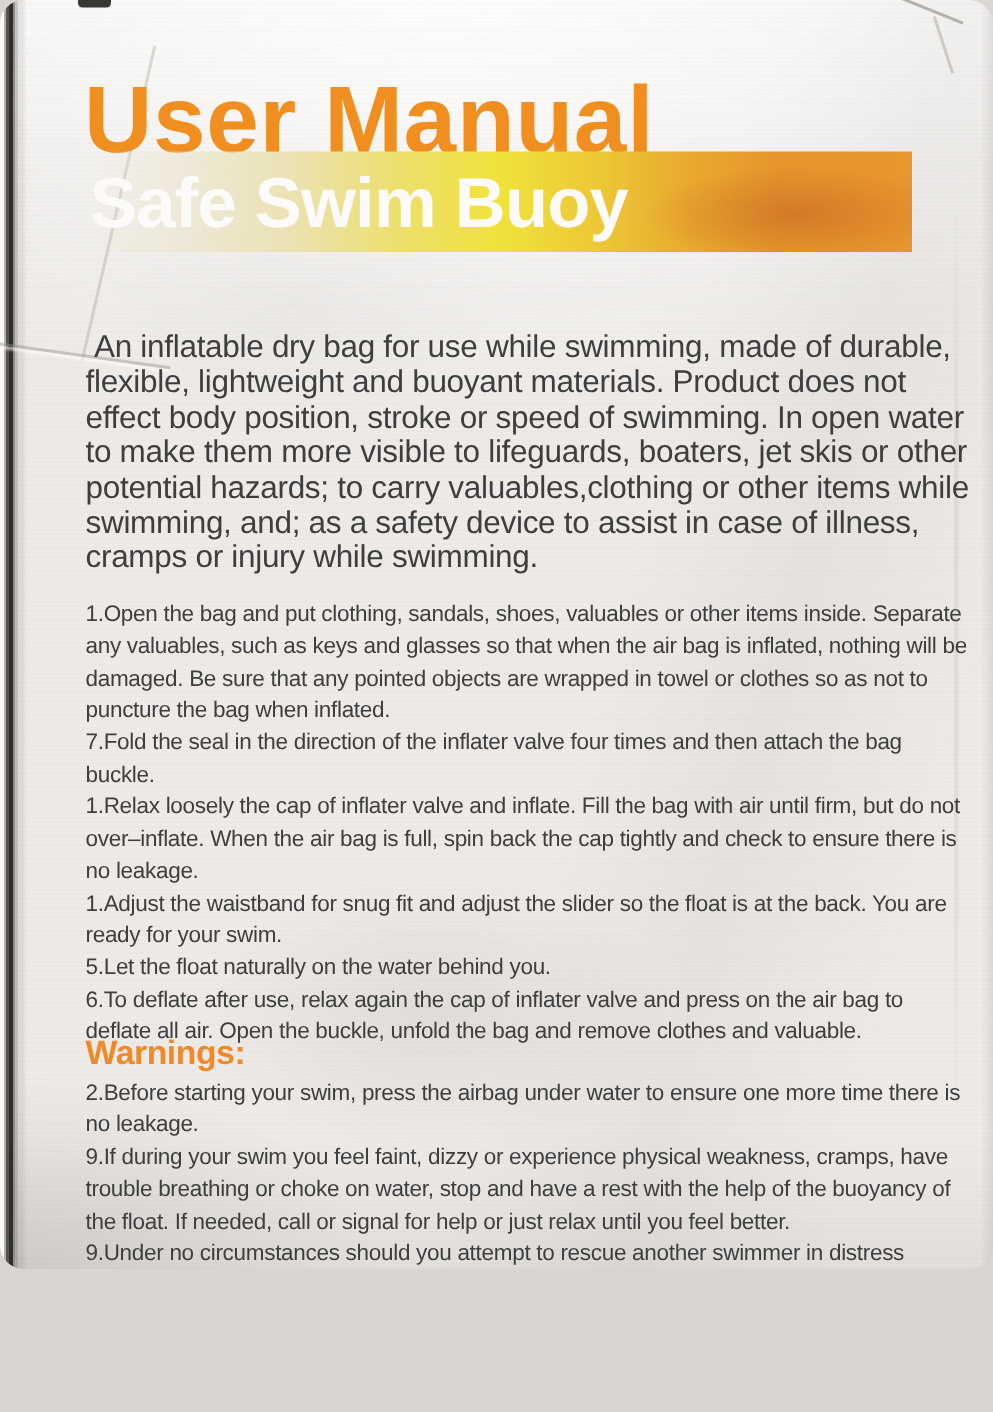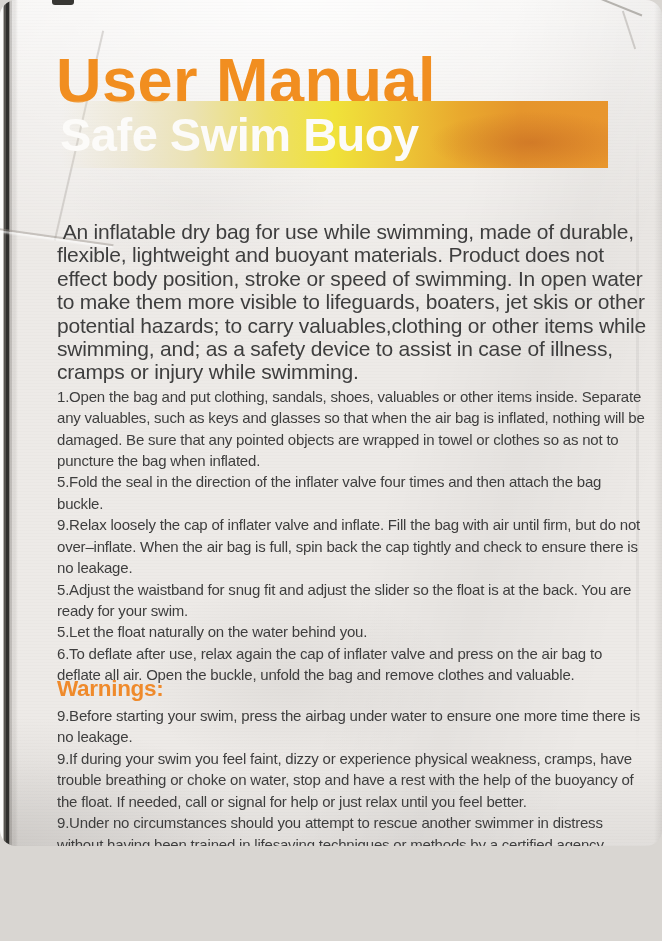--- a/index.html
+++ b/index.html
@@ -115,21 +115,21 @@
   .heading-warnings { margin-top: -9px; }
   .features-body {
     margin: 4px 0 0 0;
     font-size: 21px; line-height: 23.4px; letter-spacing: -0.2px;
     white-space: pre-wrap;
   }
   .item {
     margin: 0;
     font-size: 15px; line-height: 21.4px; letter-spacing: -0.2px;
   }
-  .items { margin-top: 2px; }
+  .items { margin-top: 15px; }
   .items-warnings { margin-top: 4px; }
   .items-warnings .item { line-height: 21.5px; }
 </style>
 </head>
 <body>
 
 <div class="page">
 
   <div class="edge-left"></div>
   <div class="edge-right"></div>
@@ -146,28 +146,28 @@
   <div class="banner">
     <h2 class="banner-text">Safe Swim Buoy</h2>
   </div>
 
   <div class="content">
 
     <p class="features-body"> An inflatable dry bag for use while swimming, made of durable, flexible, lightweight and buoyant materials. Product does not effect body position, stroke or speed of swimming. In open water to make them more visible to lifeguards, boaters, jet skis or other potential hazards; to carry valuables,clothing or other items while swimming, and; as a safety device to assist in case of illness, cramps or injury while swimming.</p>
 
     <div class="items items-instructions">
       <p class="item">1.Open the bag and put clothing, sandals, shoes, valuables or other items inside. Separate any valuables, such as keys and glasses so that when the air bag is inflated, nothing will be damaged. Be sure that any pointed objects are wrapped in towel or clothes so as not to puncture the bag when inflated.</p>
-      <p class="item">5.Fold the seal in the direction of the inflater valve four times and then attach the bag buckle.</p>
-      <p class="item">9.Relax loosely the cap of inflater valve and inflate. Fill the bag with air until firm, but do not over–inflate. When the air bag is full, spin back the cap tightly and check to ensure there is no leakage.</p>
-      <p class="item">5.Adjust the waistband for snug fit and adjust the slider so the float is at the back. You are ready for your swim.</p>
+      <p class="item">7.Fold the seal in the direction of the inflater valve four times and then attach the bag buckle.</p>
+      <p class="item">1.Relax loosely the cap of inflater valve and inflate. Fill the bag with air until firm, but do not over–inflate. When the air bag is full, spin back the cap tightly and check to ensure there is no leakage.</p>
+      <p class="item">1.Adjust the waistband for snug fit and adjust the slider so the float is at the back. You are ready for your swim.</p>
       <p class="item">5.Let the float naturally on the water behind you.</p>
       <p class="item">6.To deflate after use, relax again the cap of inflater valve and press on the air bag to deflate all air. Open the buckle, unfold the bag and remove clothes and valuable.</p>
     </div>
 
     <h3 class="section-heading heading-warnings">Warnings:</h3>
     <div class="items items-warnings">
-      <p class="item">9.Before starting your swim, press the airbag under water to ensure one more time there is no leakage.</p>
+      <p class="item">2.Before starting your swim, press the airbag under water to ensure one more time there is no leakage.</p>
       <p class="item">9.If during your swim you feel faint, dizzy or experience physical weakness, cramps, have trouble breathing or choke on water, stop and have a rest with the help of the buoyancy of the float. If needed, call or signal for help or just relax until you feel better.</p>
       <p class="item">9.Under no circumstances should you attempt to rescue another swimmer in distress without having been trained in lifesaving techniques or methods by a certified agency.</p>
     </div>
 
   </div>
 </div>
 
 </body></html>

